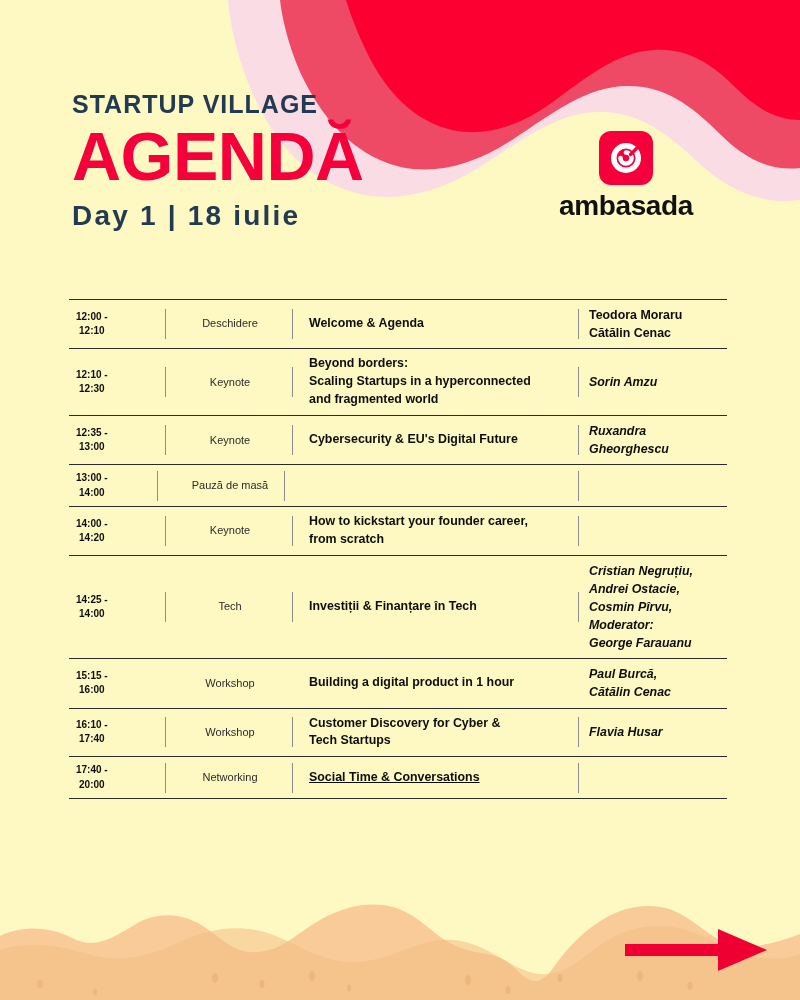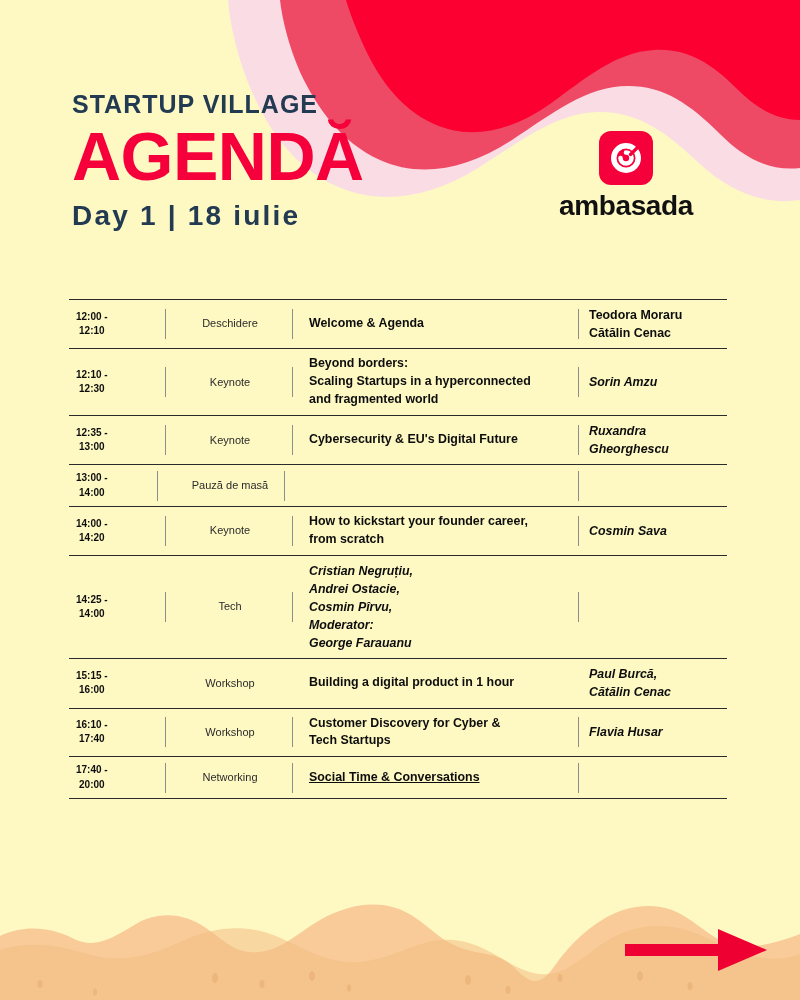--- a/index.html
+++ b/index.html
@@ -190,34 +190,34 @@
           <div style="white-space: pre-line;">14:00 -
 14:20</div>
         </div>
         <div class="cell c-type">
           <div style="white-space: pre-line;">Keynote</div>
         </div>
         <div class="cell c-title">
           <div style="white-space: pre-line;">How to kickstart your founder career,
 from scratch</div>
         </div>
-        <div class="cell c-people">
-          <div style="white-space: pre-line;">Cosmin Sava</div>
-        </div>
         <span class="vsep vs1"></span>
         <span class="vsep vs2"></span>
         <span class="vsep vs3"></span>
       </div>
       <div class="row">
         <div class="cell c-time">
           <div style="white-space: pre-line;">14:25 -
 14:00</div>
         </div>
         <div class="cell c-type">
           <div style="white-space: pre-line;">Tech</div>
+        </div>
+        <div class="cell c-title">
+          <div style="white-space: pre-line;">Investiții &amp; Finanțare în Tech</div>
         </div>
         <div class="cell c-people">
           <div style="white-space: pre-line;">Cristian Negruțiu,
 Andrei Ostacie,
 Cosmin Pîrvu,
 Moderator:
 George Farauanu</div>
         </div>
         <span class="vsep vs1"></span>
         <span class="vsep vs2"></span>

